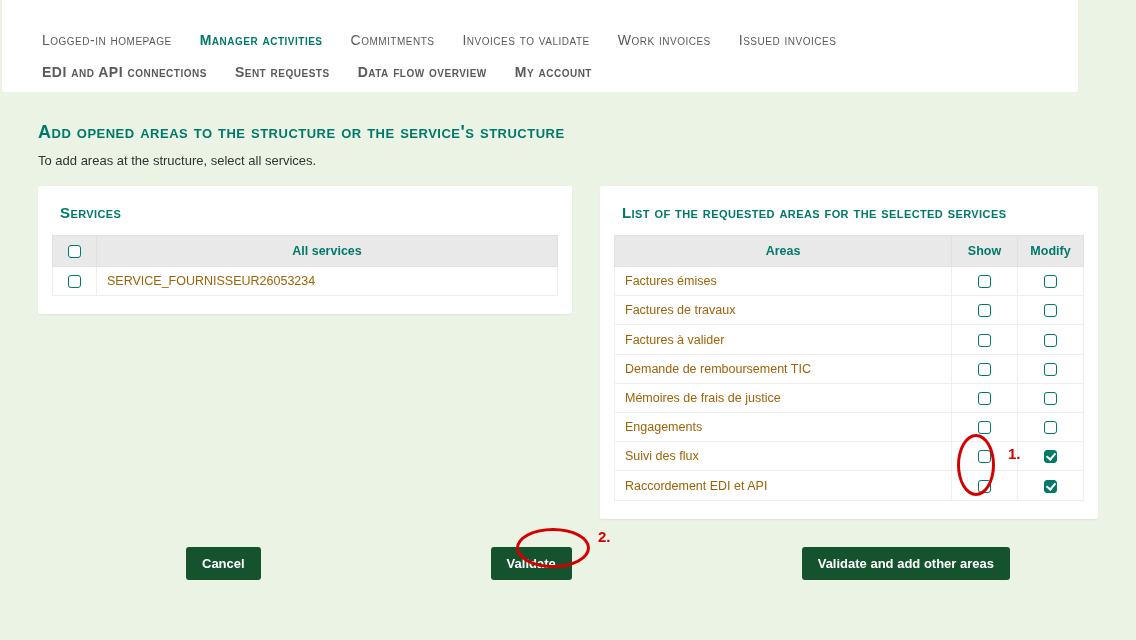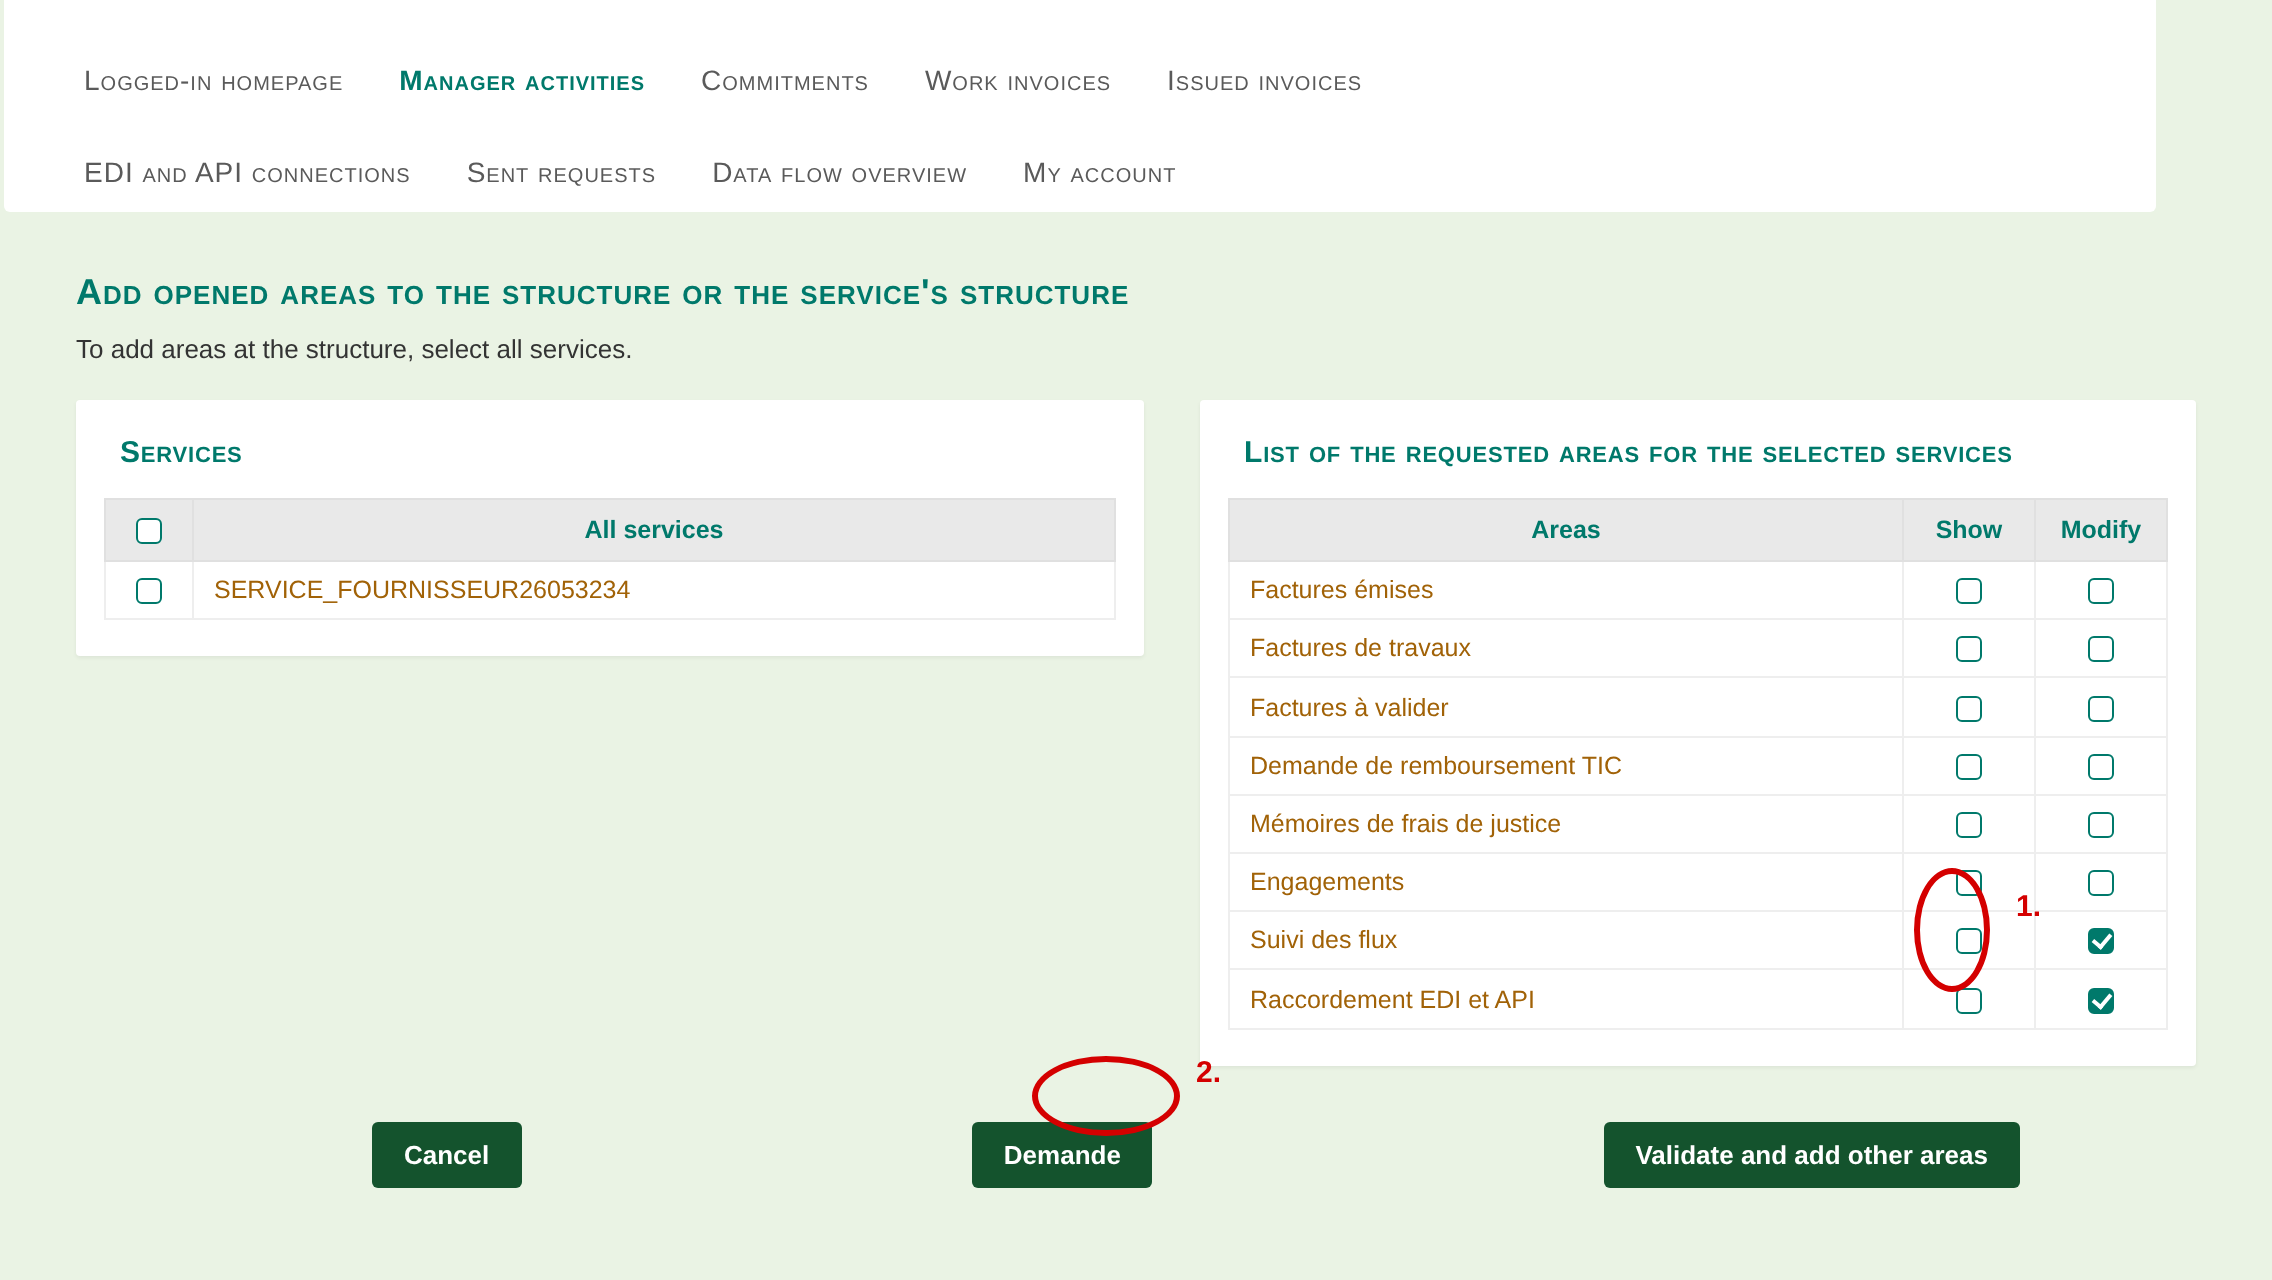--- a/index.html
+++ b/index.html
@@ -139,24 +139,25 @@
   }
 </style>
 </head>
 <body>
 
 <div class="navbar">
   <div class="nav-row" id="nav-row-1">
       <div class="nav-item">Logged-in homepage</div>
       <div class="nav-item active">Manager activities</div>
       <div class="nav-item">Commitments</div>
+      <div class="nav-item">Invoices to validate</div>
       <div class="nav-item">Work invoices</div>
       <div class="nav-item">Issued invoices</div>
     </div>
-  <div class="nav-row" id="nav-row-2" style="margin-top:22px;">
+  <div class="nav-row" id="nav-row-2" style="margin-top:8px;font-weight:bold;">
       <div class="nav-item">EDI and API connections</div>
       <div class="nav-item">Sent requests</div>
       <div class="nav-item">Data flow overview</div>
       <div class="nav-item">My account</div>
     </div>
 </div>
 
 <div class="page">
   <div class="page-title">Add opened areas to the structure or the service's structure</div>
   <div class="page-sub">To add areas at the structure, select all services.</div>
@@ -233,21 +234,21 @@
               <td class="cb-s"><span class="chk"></span></td>
               <td class="cb-s"><span class="chk checked"></span></td>
             </tr>
           </tbody>
       </table>
     </div>
   </div>
 
   <div class="button-row">
     <button class="btn">Cancel</button>
-    <button class="btn">Demande</button>
+    <button class="btn">Validate</button>
     <button class="btn">Validate and add other areas</button>
   </div>
 </div>
 
 <div class="annot-circle" style="left:957px; top:434px; width:38px; height:62px;"></div>
 <div class="annot-label" style="left:1008px; top:445px;">1.</div>
 <div class="annot-circle" style="left:516px; top:528px; width:74px; height:40px;"></div>
 <div class="annot-label" style="left:598px; top:528px;">2.</div>
 
 </body></html>

